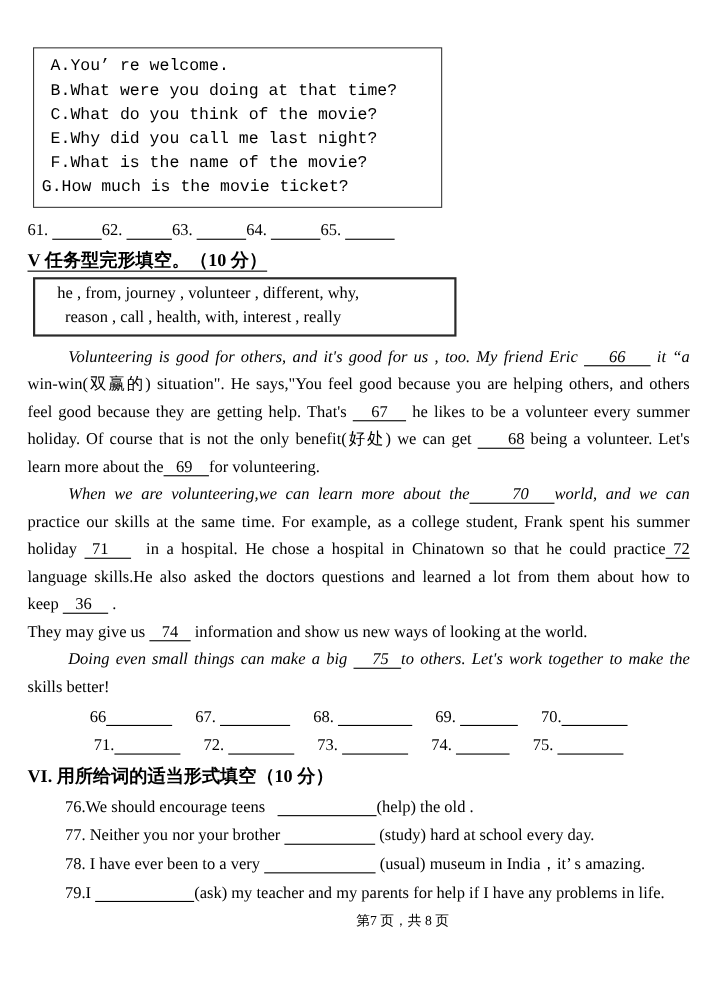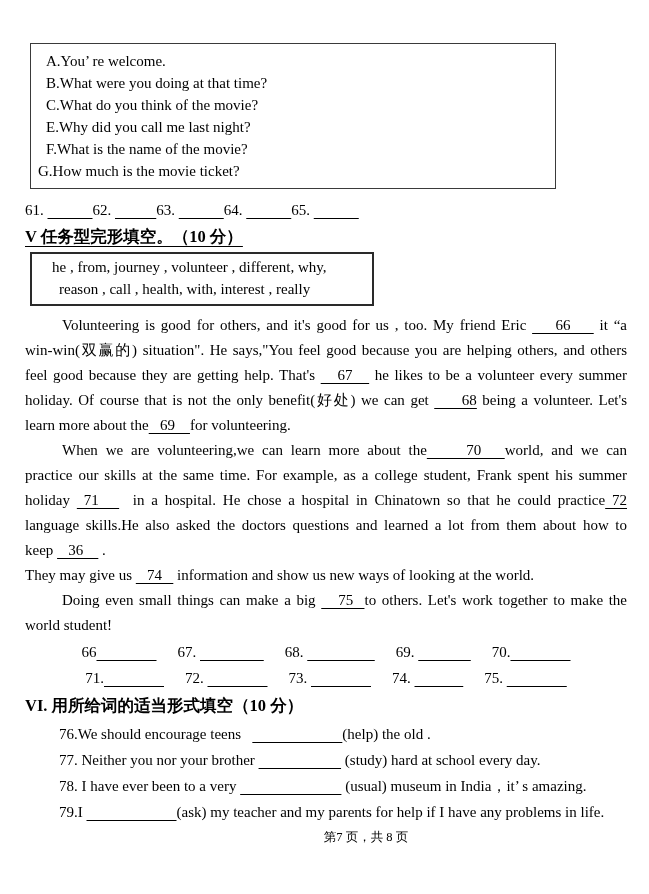--- a/index.html
+++ b/index.html
@@ -12,23 +12,24 @@
     color: #000000;
     font-family: "Liberation Serif", "DejaVu Serif", serif;
     font-size: 15px;
   }
   .page { box-sizing: border-box; padding: 43px 22px 0 25px; }
 
   
   .options-box {
     box-sizing: border-box;
     margin-left: 5px;
-    width: 526px;
+    width: 372px;
     border: 1.5px solid #3a3a3a;
     padding: 6px 8px 6px 15px;
+    font-family: Liberation Mono, monospace;
   }
   .opt-line { line-height: 22px; white-space: pre; }
   .opt-line.outdent { margin-left: -8px; }
 
   
   .answers61 { margin-top: 9px; line-height: 24px; white-space: nowrap; }
 
   
   .heading {
     font-weight: bold;
@@ -36,36 +37,36 @@
     line-height: 24px;
     margin-top: 3px;
   }
   .heading .ul { text-decoration: underline; text-underline-offset: 4px; text-decoration-thickness: 1px; }
 
   
   .wordbank {
     box-sizing: border-box;
     margin-left: 5px;
     margin-top: 3px;
-    width: 344px;
+    width: 385px;
     border: 2px solid #2a2a2a;
     padding: 2px 6px 4px 20px;
   }
   .wb-line { line-height: 22px; white-space: pre; }
   .wb-line2 { padding-left: 7px; }
 
   
   .passage { margin-top: 7px; }
   .pline {
     line-height: 25px;
     text-align: justify;
     text-align-last: justify;
   }
   .pline.lastline { text-align-last: left; }
-  .pline.indent { text-indent: 37px; }
+  .pline.indent { text-indent: 37px; font-style: italic; }
 
   
   .blank {
     white-space: pre;
     text-decoration: underline;
     text-decoration-thickness: 1px;
     text-underline-offset: 3px;
   }
 
   
@@ -120,21 +121,21 @@
       <div class="pline"><span class="q-text">feel good because they are getting help. That's </span><span class="blank">   67   </span><span class="q-text"> he likes to be a volunteer every summer</span></div>
       <div class="pline"><span class="q-text">holiday. Of course that is not the only benefit(好处) we can get </span><span class="blank">     68</span><span class="q-text"> being a volunteer. Let's</span></div>
       <div class="pline lastline"><span class="q-text">learn more about the</span><span class="blank">   69    </span><span class="q-text">for volunteering.</span></div>
       <div class="pline indent"><span class="q-text">When we are volunteering,we can learn more about the</span><span class="blank">     70   </span><span class="q-text">world, and we can</span></div>
       <div class="pline"><span class="q-text">practice our skills at the same time. For example, as a college student, Frank spent his summer</span></div>
       <div class="pline"><span class="q-text">holiday </span><span class="blank"> 71   </span><span class="q-text">  in a hospital. He chose a hospital in Chinatown so that he could practice</span><span class="blank"> 72</span></div>
       <div class="pline"><span class="q-text">language skills.He also asked the doctors questions and learned a lot from them about how to</span></div>
       <div class="pline lastline"><span class="q-text">keep </span><span class="blank">   36    </span><span class="q-text"> .</span></div>
       <div class="pline lastline"><span class="q-text">They may give us </span><span class="blank">   74   </span><span class="q-text"> information and show us new ways of looking at the world.</span></div>
       <div class="pline indent"><span class="q-text">Doing even small things can make a big </span><span class="blank">   75  </span><span class="q-text">to others. Let's work together to make the</span></div>
-      <div class="pline lastline"><span class="q-text">world student!</span></div>
+      <div class="pline lastline"><span class="q-text">skills better!</span></div>
     </div>
 
   <div class="ansrows">
       <div class="ans-row"><span class="ans-item"><span class="ans-num">66</span><span class="blank">                </span></span><span class="ans-item"><span class="ans-num">67. </span><span class="blank">                 </span></span><span class="ans-item"><span class="ans-num">68. </span><span class="blank">                  </span></span><span class="ans-item"><span class="ans-num">69. </span><span class="blank">              </span></span><span class="ans-item"><span class="ans-num">70.</span><span class="blank">                </span></span></div>
       <div class="ans-row"><span class="ans-item"><span class="ans-num">71.</span><span class="blank">                </span></span><span class="ans-item"><span class="ans-num">72. </span><span class="blank">                </span></span><span class="ans-item"><span class="ans-num">73. </span><span class="blank">                </span></span><span class="ans-item"><span class="ans-num">74. </span><span class="blank">             </span></span><span class="ans-item"><span class="ans-num">75. </span><span class="blank">                </span></span></div>
     </div>
 
   <div class="heading"><span>VI. 用所给词的适当形式填空（10 分）</span></div>
 
   <div class="questions">

